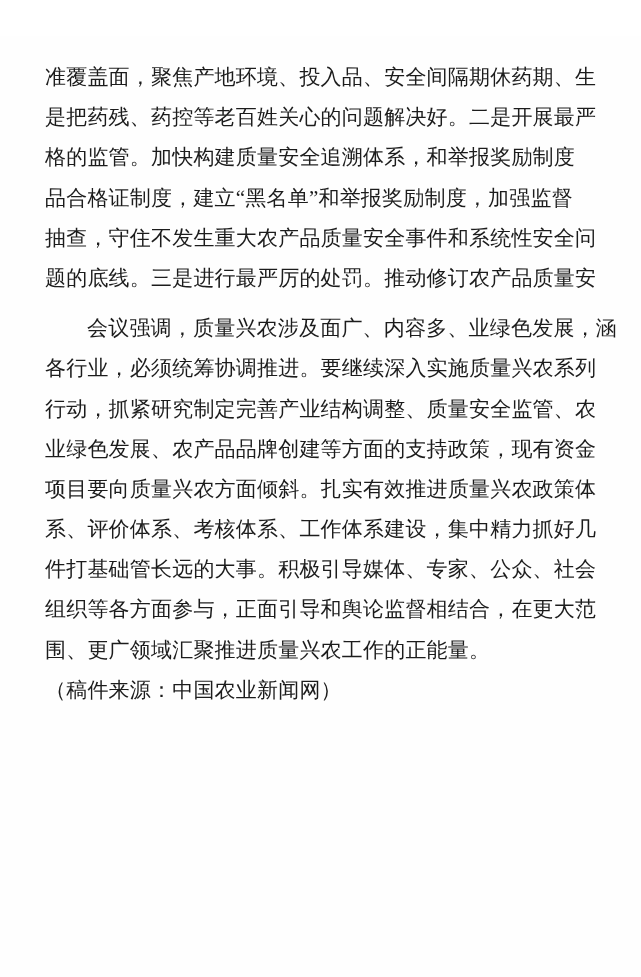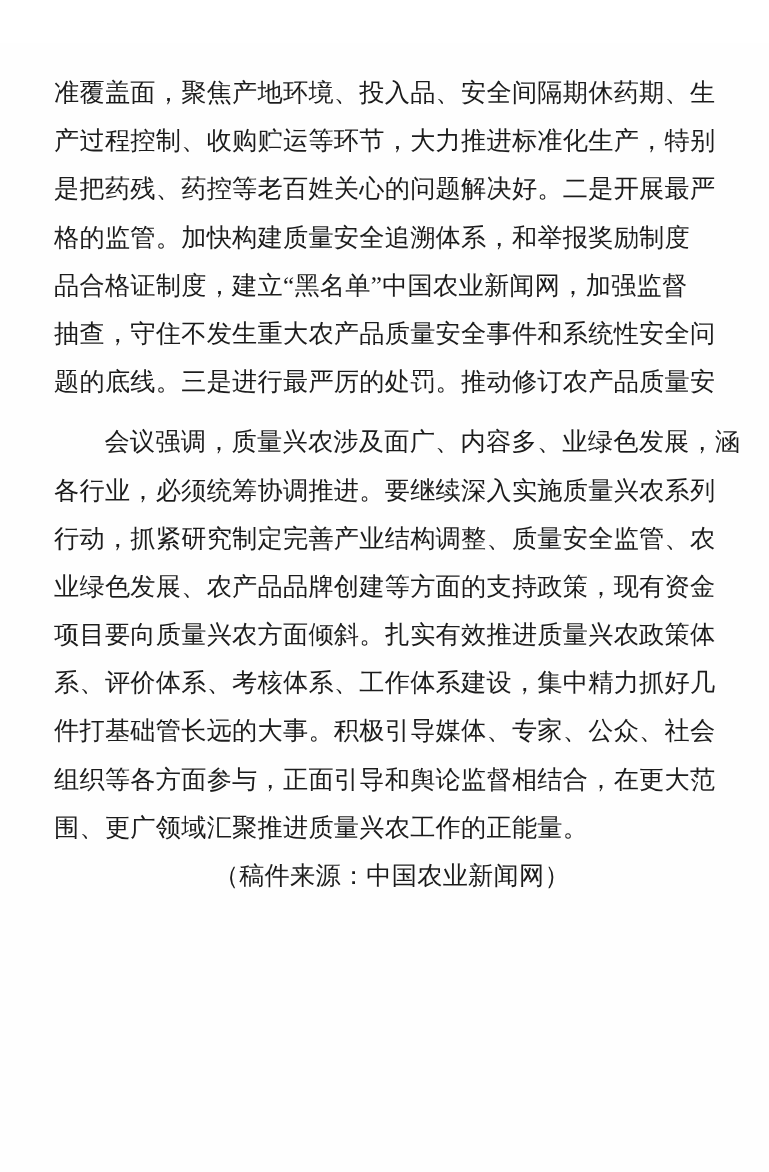--- a/index.html
+++ b/index.html
@@ -34,21 +34,21 @@
     letter-spacing: 0.2px;
     white-space: nowrap;
   }
   .line.indent {
     padding-left: 42px;
   }
   .line.para-gap {
     margin-top: 10px;
   }
   .line.align-right {
-    text-align: center;
+    text-align: left;
     margin-right: -10px;
   }
   .page-footer {
     position: absolute;
     left: 0;
     top: 943px;
     width: 641px;
     height: 24px;
     line-height: 24px;
     text-align: center;
@@ -56,24 +56,23 @@
     letter-spacing: 4px;
     color: #2a2a2a;
   }
 </style>
 </head>
 <body>
 
 <div class="page">
   <div class="text-block">
     <div class="line">准覆盖面，聚焦产地环境、投入品、安全间隔期休药期、生</div>
-    <div class="line">产过程控制、收购贮运等环节，大力推进标准化生产，特别</div>
     <div class="line">是把药残、药控等老百姓关心的问题解决好。二是开展最严</div>
     <div class="line">格的监管。加快构建质量安全追溯体系，和举报奖励制度</div>
-    <div class="line">品合格证制度，建立“黑名单”中国农业新闻网，加强监督</div>
+    <div class="line">品合格证制度，建立“黑名单”和举报奖励制度，加强监督</div>
     <div class="line">抽查，守住不发生重大农产品质量安全事件和系统性安全问</div>
     <div class="line">题的底线。三是进行最严厉的处罚。推动修订农产品质量安</div>
     <div class="line indent para-gap">会议强调，质量兴农涉及面广、内容多、业绿色发展，涵</div>
     <div class="line">各行业，必须统筹协调推进。要继续深入实施质量兴农系列</div>
     <div class="line">行动，抓紧研究制定完善产业结构调整、质量安全监管、农</div>
     <div class="line">业绿色发展、农产品品牌创建等方面的支持政策，现有资金</div>
     <div class="line">项目要向质量兴农方面倾斜。扎实有效推进质量兴农政策体</div>
     <div class="line">系、评价体系、考核体系、工作体系建设，集中精力抓好几</div>
     <div class="line">件打基础管长远的大事。积极引导媒体、专家、公众、社会</div>
     <div class="line">组织等各方面参与，正面引导和舆论监督相结合，在更大范</div>

